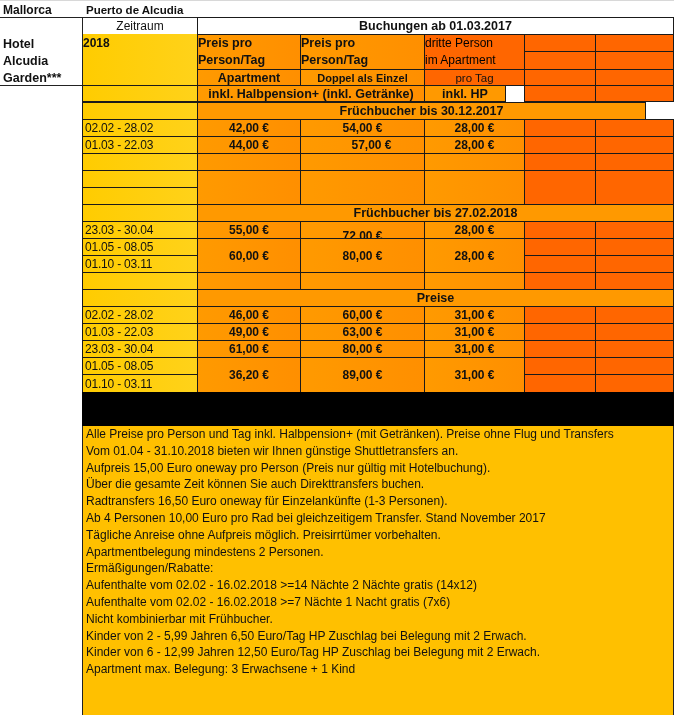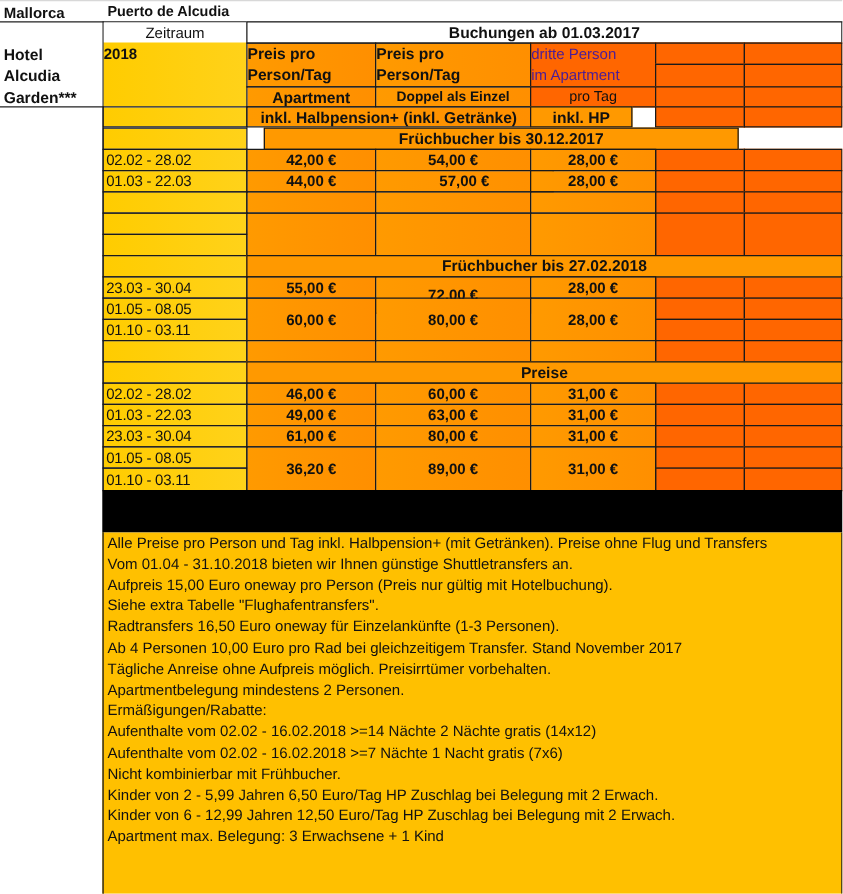--- a/index.html
+++ b/index.html
@@ -46,21 +46,21 @@
 <div class="abs bd cell bold" style="left:197px;top:17px;width:477px;height:18px;background:#fff;font-size:12.5px">Buchungen ab 01.03.2017</div>
 
 <div class="abs bd org" style="left:197px;top:34px;width:104px;height:36px;">
   <div class="bold center" style="font-size:12.5px;line-height:17px">Preis pro</div>
   <div class="bold center" style="font-size:12.5px;line-height:17px">Person/Tag</div>
 </div>
 <div class="abs bd org" style="left:300px;top:34px;width:125px;height:36px;">
   <div class="bold center" style="font-size:12.5px;line-height:17px">Preis pro</div>
   <div class="bold center" style="font-size:12.5px;line-height:17px">Person/Tag</div>
 </div>
-<div class="abs bd red" style="left:424px;top:34px;width:101px;height:36px;color:#4c1d95">
+<div class="abs bd red" style="left:424px;top:34px;width:101px;height:36px;color:#000000">
   <div class="center" style="font-size:12px;line-height:17px">dritte Person</div>
   <div class="center" style="font-size:12px;line-height:17px">im Apartment</div>
 </div>
 <div class="abs bd cell bold org" style="left:197px;top:69px;width:104px;height:17px;font-size:12.5px">Apartment</div>
 <div class="abs bd cell bold org" style="left:300px;top:69px;width:125px;height:17px;font-size:11px">Doppel als Einzel</div>
 <div class="abs bd cell red" style="left:424px;top:69px;width:101px;height:17px;font-size:11.5px">pro Tag</div>
 
 <div class="abs yel bd" style="left:82px;top:85px;width:116px;height:17px"></div>
 <div class="abs bd cell bold org" style="left:197px;top:85px;width:228px;height:17px;font-size:12.5px">inkl. Halbpension+ (inkl. Getränke)</div>
 <div class="abs bd cell bold org2" style="left:424px;top:85px;width:82px;height:17px;font-size:12.5px">inkl. HP</div>
@@ -97,21 +97,21 @@
     <div class="abs bd red" style="left:524px;top:340px;width:72px;height:18px"></div>
     <div class="abs bd red" style="left:595px;top:340px;width:79px;height:18px"></div>
     <div class="abs bd red" style="left:524px;top:357px;width:72px;height:18px"></div>
     <div class="abs bd red" style="left:595px;top:357px;width:79px;height:18px"></div>
     <div class="abs bd red" style="left:524px;top:374px;width:72px;height:19px"></div>
     <div class="abs bd red" style="left:595px;top:374px;width:79px;height:19px"></div>
   </div>
 
 <div id="rows">
     <div class="abs yel bd" style="left:82px;top:102px;width:116px;height:18px"></div>
-    <div class="abs org2 bd cell bold" style="left:211px;top:102px;width:380px;height:18px;font-size:12.5px">Früchbucher bis 30.12.2017</div>
+    <div class="abs org2 bd cell bold" style="left:197px;top:102px;width:449px;height:18px;font-size:12.5px">Früchbucher bis 30.12.2017</div>
     <div class="abs yel bd cell left date" style="left:82px;top:119px;width:116px;height:18px">02.02 - 28.02</div>
     <div class="abs org bd cell bold" style="left:197px;top:119px;width:104px;height:18px">42,00 €</div>
     <div class="abs org bd cell bold" style="left:300px;top:119px;width:125px;height:18px">54,00 €</div>
     <div class="abs org bd cell bold" style="left:424px;top:119px;width:101px;height:18px">28,00 €</div>
     <div class="abs yel bd cell left date" style="left:82px;top:136px;width:116px;height:18px">01.03 - 22.03</div>
     <div class="abs org bd cell bold" style="left:197px;top:136px;width:104px;height:18px">44,00 €</div>
     <div class="abs org bd cell bold" style="left:300px;top:136px;width:143px;height:18px">57,00 €</div>
     <div class="abs org bd cell bold" style="left:424px;top:136px;width:101px;height:18px">28,00 €</div>
     <div class="abs yel bd" style="left:82px;top:153px;width:116px;height:18px"></div>
     <div class="abs org bd" style="left:197px;top:153px;width:104px;height:18px"></div>
@@ -157,21 +157,21 @@
     <div class="abs org bd cell bold" style="left:300px;top:357px;width:125px;height:36px">89,00 €</div>
     <div class="abs org bd cell bold" style="left:424px;top:357px;width:101px;height:36px">31,00 €</div>
   </div>
 
 <div class="abs" style="left:82px;top:392px;width:592px;height:34px;background:#000"></div>
 
 <div class="abs notes" id="notes" style="left:82px;top:426px;width:592px;height:289px;background:#ffc000;border-left:1px solid #222;border-right:1px solid #222">
     <div>Alle Preise pro Person und Tag inkl. Halbpension+ (mit Getränken). Preise ohne Flug und Transfers</div>
     <div>Vom 01.04 - 31.10.2018 bieten wir Ihnen günstige Shuttletransfers an.</div>
     <div>Aufpreis 15,00 Euro oneway pro Person (Preis nur gültig mit Hotelbuchung).</div>
-    <div>Siehe extra Tabelle "Flughafentransfers".</div>
+    <div>Über die gesamte Zeit können Sie auch Direkttransfers buchen.</div>
     <div>Radtransfers 16,50 Euro oneway für Einzelankünfte (1-3 Personen).</div>
     <div>Ab 4 Personen 10,00 Euro pro Rad bei gleichzeitigem Transfer. Stand November 2017</div>
     <div>Tägliche Anreise ohne Aufpreis möglich. Preisirrtümer vorbehalten.</div>
     <div>Apartmentbelegung mindestens 2 Personen.</div>
     <div>Ermäßigungen/Rabatte:</div>
     <div>Aufenthalte vom 02.02 - 16.02.2018 &gt;=14 Nächte 2 Nächte gratis (14x12)</div>
     <div>Aufenthalte vom 02.02 - 16.02.2018 &gt;=7 Nächte 1 Nacht gratis (7x6)</div>
     <div>Nicht kombinierbar mit Frühbucher.</div>
     <div>Kinder von 2 - 5,99 Jahren 6,50 Euro/Tag HP Zuschlag bei Belegung mit 2 Erwach.</div>
     <div>Kinder von 6 - 12,99 Jahren 12,50 Euro/Tag HP Zuschlag bei Belegung mit 2 Erwach.</div>

